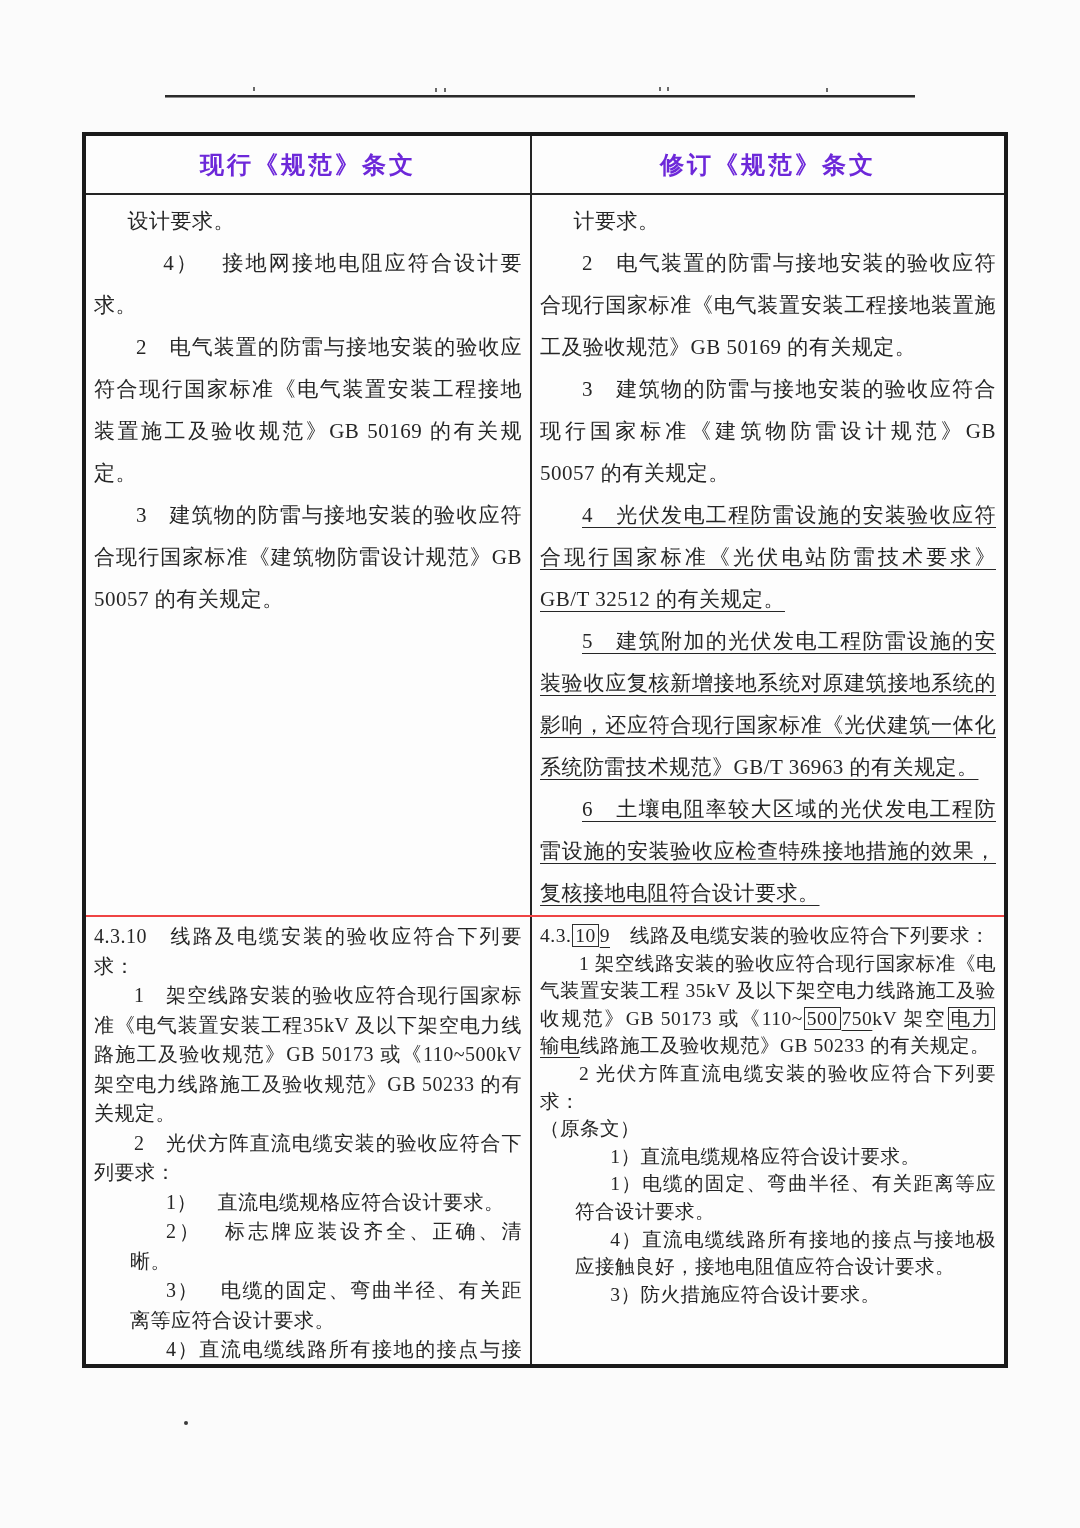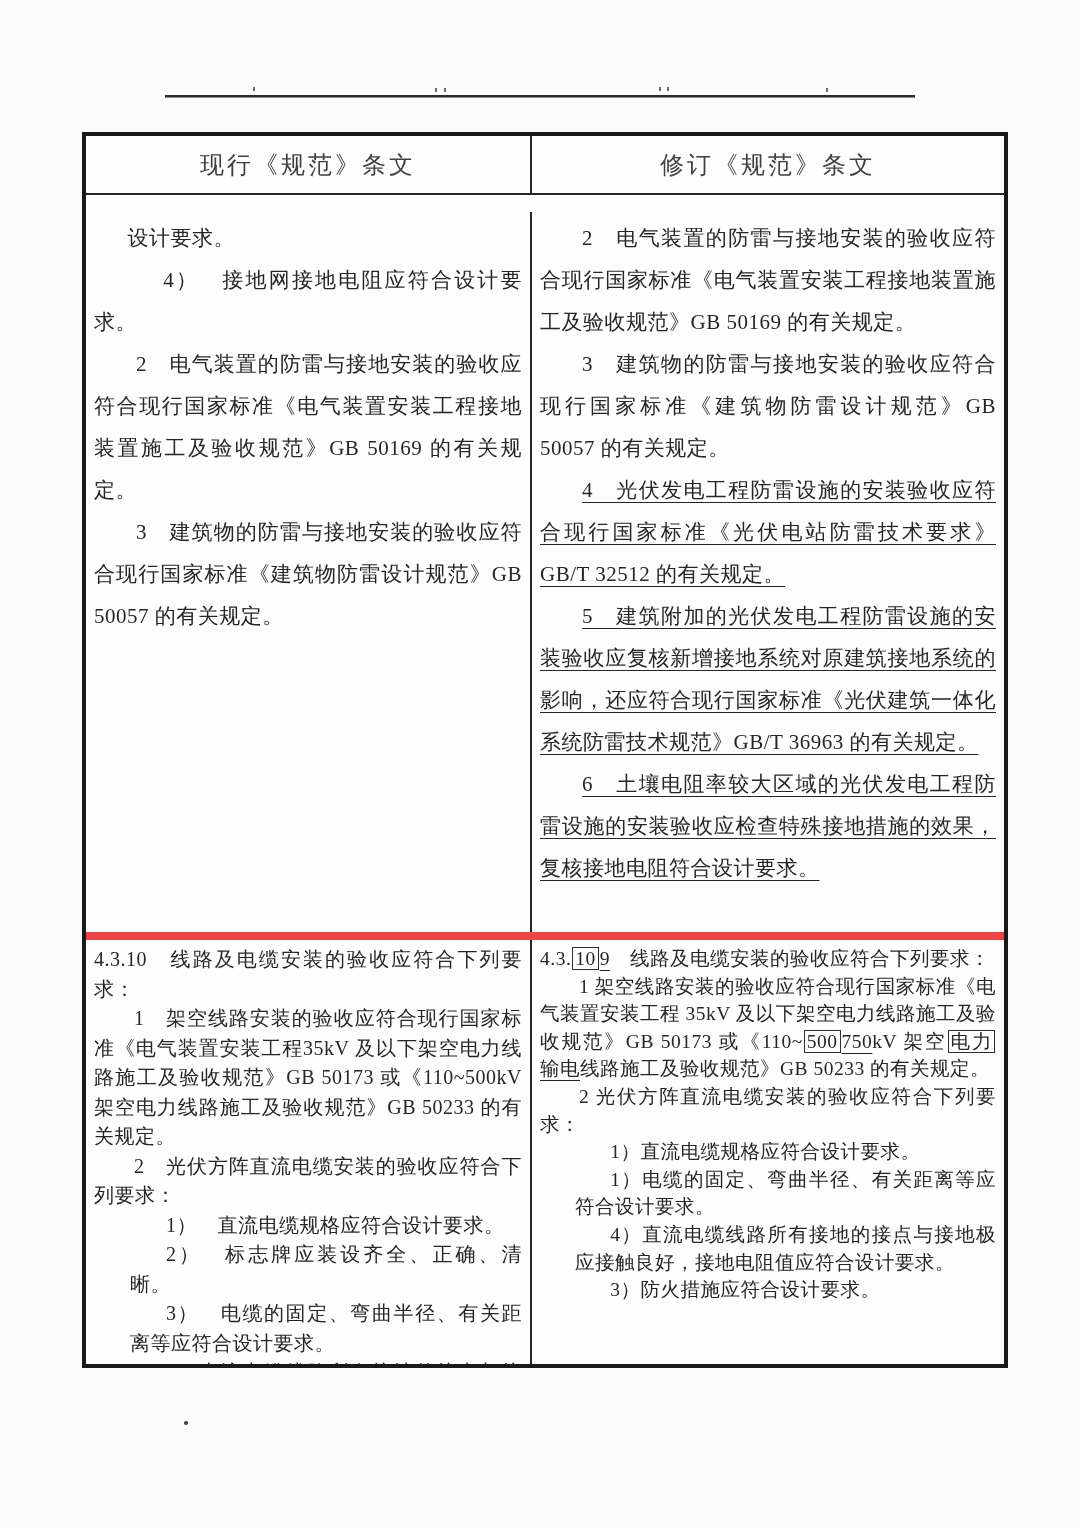--- a/index.html
+++ b/index.html
@@ -14,28 +14,28 @@
     position:absolute;left:165px;top:95px;width:750px;height:2px;
     background:#2b2b2b;border-bottom:1px solid #8d8d8d;
   }
   .speck{position:absolute;width:2px;height:4px;background:#6a6a6a;}
   .tbl{
     position:absolute;left:82px;top:132px;width:926px;height:1236px;
     border:4px solid #1a1a1a;box-sizing:border-box;
     display:flex;flex-direction:column;background:#fdfdfd;
   }
   .hrow{height:57px;border-bottom:2px solid #252525;display:flex;flex:none;}
-  .r1{height:720px;border-bottom:8px solid #ef4444;display:flex;flex:none;margin-top:17px;}
+  .r1{height:720px;border-bottom:2px solid #ef4444;display:flex;flex:none;}
   .r2{flex:1;display:flex;min-height:0;}
   .cl{width:446px;flex:none;border-right:2px solid #252525;box-sizing:border-box;overflow:hidden;}
   .cr{flex:1;overflow:hidden;border-radius:7px;}
   .hcell{
     display:flex;align-items:center;justify-content:center;
     font-family:"Liberation Sans","DejaVu Sans",sans-serif;
-    font-weight:400;font-size:24px;letter-spacing:3px;color:#404040;
+    font-weight:700;font-size:24px;letter-spacing:3px;color:#6d28d9;
   }
   .body-cell{padding:5px 8px 0 8px;box-sizing:border-box;}
   .r1 .body-cell .para{font-size:21px;line-height:42px;}
   .r2 .cl.body-cell .para{font-size:20px;line-height:29.5px;}
   .r2 .cr.body-cell .para{font-size:19.5px;line-height:27.6px;}
   .para{text-align:justify;letter-spacing:0.5px;}
   .para.flush{text-indent:0;}
   .para.lead{text-indent:1.6em;}
   .para.num{text-indent:2em;}
   .para.sub1{text-indent:3.3em;}
@@ -63,20 +63,21 @@
   </div>
 
   <div class="r1">
     <div class="cl body-cell">
         <div class="para lead"><span>设计要求。</span></div>
         <div class="para sub1"><span>4）　接地网接地电阻应符合设计要求。</span></div>
         <div class="para num"><span>2　电气装置的防雷与接地安装的验收应符合现行国家标准《电气装置安装工程接地装置施工及验收规范》GB 50169 的有关规定。</span></div>
         <div class="para num"><span>3　建筑物的防雷与接地安装的验收应符合现行国家标准《建筑物防雷设计规范》GB 50057 的有关规定。</span></div>
       </div>
     <div class="cr body-cell">
+        <div class="para lead"><span>计要求。</span></div>
         <div class="para num"><span>2　电气装置的防雷与接地安装的验收应符合现行国家标准《电气装置安装工程接地装置施工及验收规范》GB 50169 的有关规定。</span></div>
         <div class="para num"><span>3　建筑物的防雷与接地安装的验收应符合现行国家标准《建筑物防雷设计规范》GB 50057 的有关规定。</span></div>
         <div class="para num"><span class="u">4　光伏发电工程防雷设施的安装验收应符合现行国家标准《光伏电站防雷技术要求》GB/T 32512 的有关规定。</span></div>
         <div class="para num"><span class="u">5　建筑附加的光伏发电工程防雷设施的安装验收应复核新增接地系统对原建筑接地系统的影响，还应符合现行国家标准《光伏建筑一体化系统防雷技术规范》GB/T 36963 的有关规定。</span></div>
         <div class="para num"><span class="u">6　土壤电阻率较大区域的光伏发电工程防雷设施的安装验收应检查特殊接地措施的效果，复核接地电阻符合设计要求。</span></div>
       </div>
   </div>
 
   <div class="r2">
     <div class="cl body-cell">
@@ -85,20 +86,21 @@
         <div class="para num"><span>2　光伏方阵直流电缆安装的验收应符合下列要求：</span></div>
         <div class="para sub"><span>1）　直流电缆规格应符合设计要求。</span></div>
         <div class="para sub"><span>2）　标志牌应装设齐全、正确、清晰。</span></div>
         <div class="para sub"><span>3）　电缆的固定、弯曲半径、有关距离等应符合设计要求。</span></div>
         <div class="para sub"><span>4）直流电缆线路所有接地的接点与接地极应接触良好，接地电阻值应符合设计要求。</span></div>
       </div>
     <div class="cr body-cell">
         <div class="para flush"><span>4.3.</span><span class="box">10</span><span class="u">9</span><span>　线路及电缆安装的验收应符合下列要求：</span></div>
         <div class="para num"><span>1 架空线路安装的验收应符合现行国家标准《电气装置安装工程 35kV 及以下架空电力线路施工及验收规范》GB 50173 或《110~</span><span class="box">500</span><span class="u">750</span><span>kV 架空</span><span class="box">电力</span><span class="u">输电</span><span>线路施工及验收规范》GB 50233 的有关规定。</span></div>
         <div class="para num"><span>2 光伏方阵直流电缆安装的验收应符合下列要求：</span></div>
+        <div class="para flush"><span>（原条文）</span></div>
         <div class="para sub"><span>1）直流电缆规格应符合设计要求。</span></div>
         <div class="para sub"><span>1）电缆的固定、弯曲半径、有关距离等应符合设计要求。</span></div>
         <div class="para sub"><span>4）直流电缆线路所有接地的接点与接地极应接触良好，接地电阻值应符合设计要求。</span></div>
         <div class="para sub"><span>3）防火措施应符合设计要求。</span></div>
         <div class="para num"></div>
       </div>
   </div>
 </div>
 
 <div class="footdot"></div>

